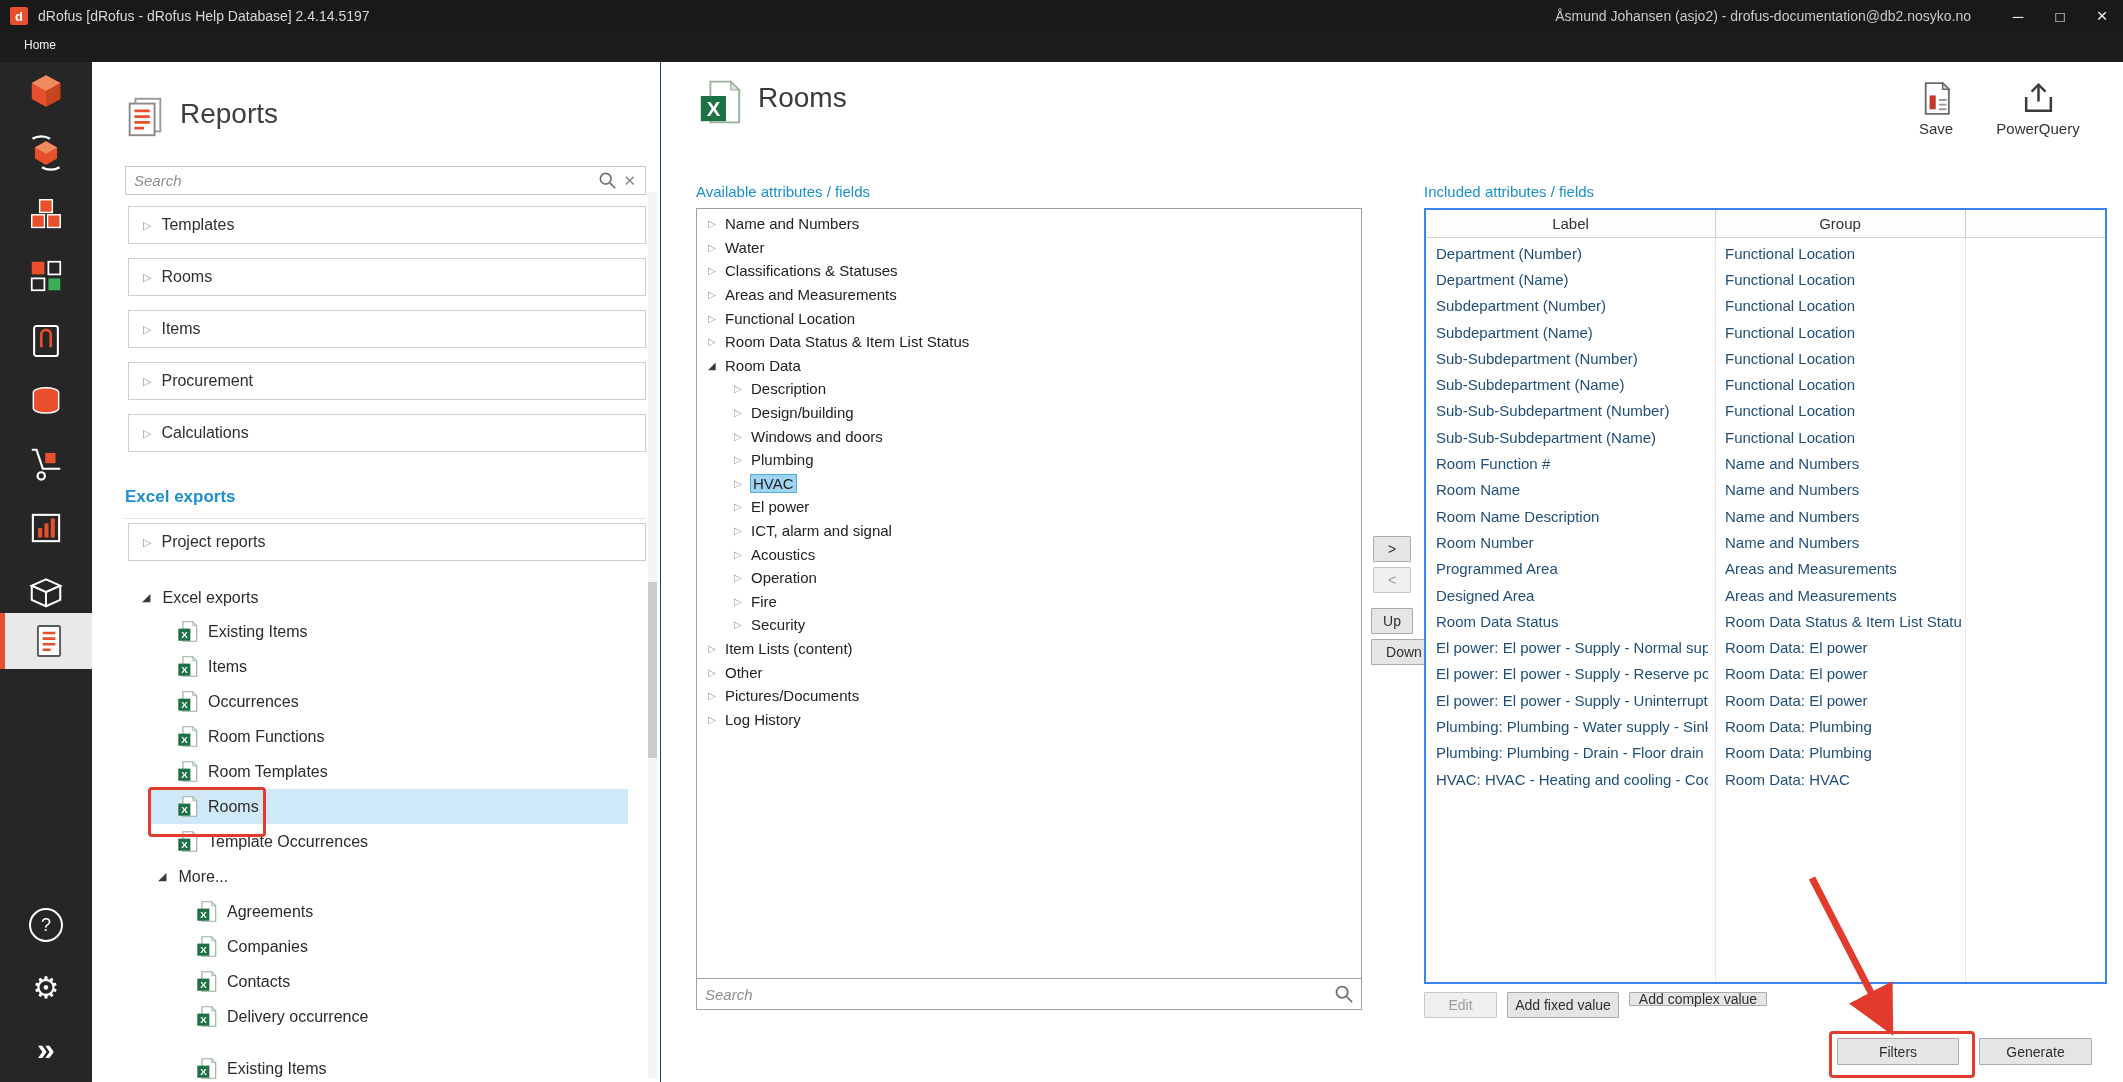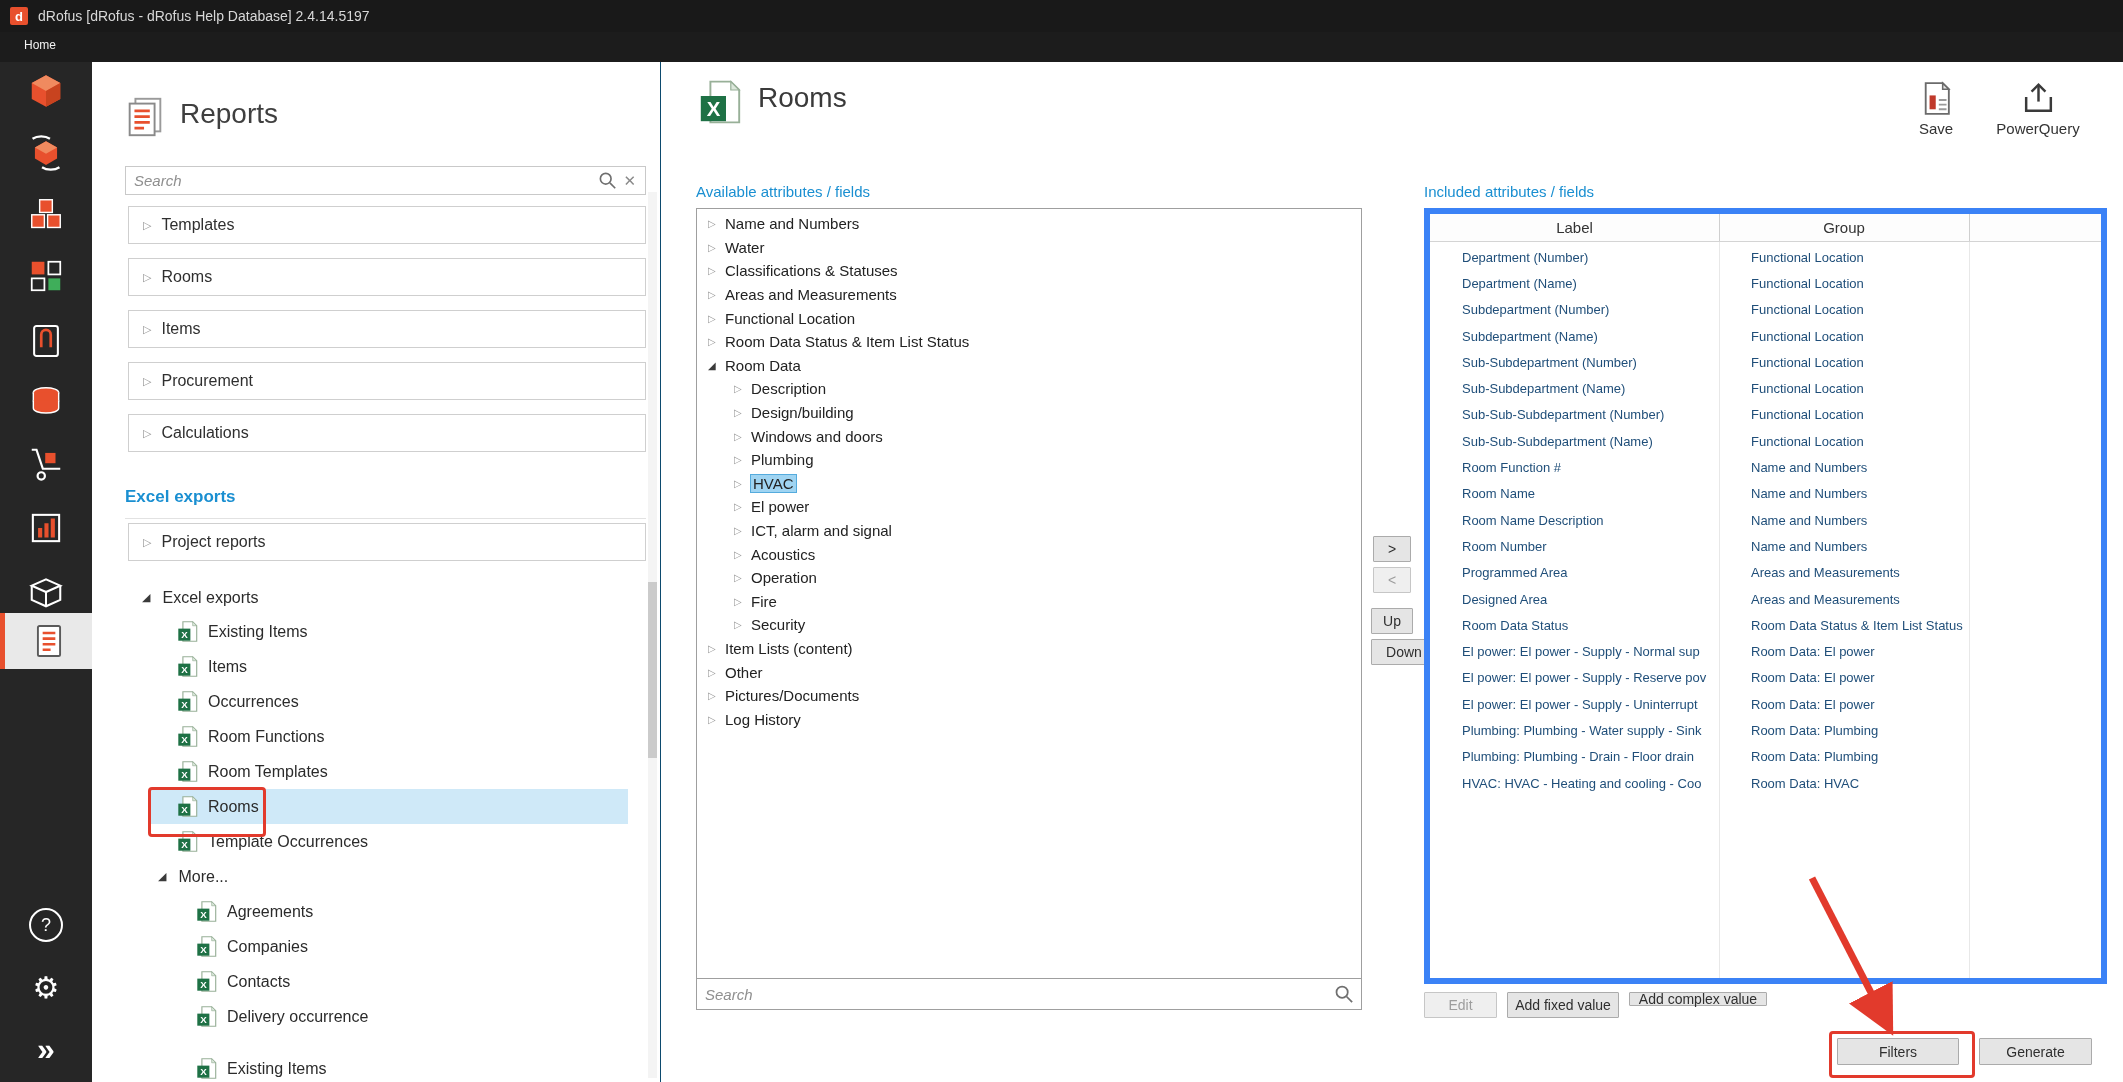--- a/index.html
+++ b/index.html
@@ -55,43 +55,49 @@
   .tool-group{position:absolute;top:18px;display:flex;flex-direction:column;align-items:center;gap:3px;font-size:15px;color:#333;}
   .blue-head{position:absolute;top:121px;font-size:15px;color:#1a8fd1;}
   .att-box{position:absolute;left:35px;top:146px;width:666px;height:802px;border:1px solid #9f9f9f;box-sizing:border-box;overflow:hidden;background:#fff;}
   .att-rows{position:absolute;left:0;top:3px;right:0;}
   .att-row{height:23.6px;display:flex;align-items:center;font-size:15px;color:#222;box-sizing:border-box;}
   .att-row .tri{width:17px;flex:none;}
   .lbl-hl{background:#9fd4f2;outline:1px solid #55abdd;padding:0 2px;}
   .att-search{position:absolute;left:0;right:0;bottom:0;height:30px;border-top:1px solid #9f9f9f;display:flex;align-items:center;background:#fff;}
   .sbtn{position:absolute;box-sizing:border-box;border:1px solid #ababab;background:#e5e5e5;font-size:14px;color:#2f2f2f;display:flex;align-items:center;justify-content:center;font-family:inherit;border-radius:1px;}
   .sbtn.dis{color:#9d9d9d;border-color:#c6c6c6;background:#efefef;}
-  .inc-table{position:absolute;left:763px;top:146px;width:683px;height:776px;border:6px solid #3b82f6;box-sizing:border-box;background:#fff;text-decoration:underline;}
+  .inc-table{position:absolute;left:763px;top:146px;width:683px;height:776px;border:2px solid #3b82f6;box-sizing:border-box;background:#fff;text-decoration:underline;}
   .tb-head{position:absolute;left:0;top:0;right:0;height:27px;border-bottom:1px solid #d4d4d4;background:#fdfdfd;z-index:2;}
   .tb-hcell{position:absolute;top:0;height:27px;display:flex;align-items:center;justify-content:center;font-size:15px;color:#333;}
   .vline{position:absolute;top:0;bottom:0;width:1px;background:#e8e8e8;}
   .vline.h{bottom:auto;height:27px;background:#cfcfcf;z-index:3;}
   .tb-body{position:absolute;left:0;top:30px;right:0;bottom:0;z-index:1;}
   .tb-row{height:26.3px;position:relative;}
-  .tb-c{position:absolute;top:0;height:26.3px;display:flex;align-items:center;font-size:13px;color:#1f4e79;white-space:nowrap;overflow:hidden;margin-left:22px;}
+  .tb-c{position:absolute;top:0;height:26.3px;display:flex;align-items:center;font-size:15px;color:#1f4e79;white-space:nowrap;overflow:hidden;}
   .c1{left:10px;width:272px;}
   .c2{left:299px;width:236px;}
   
   .ann-rect{position:absolute;border:3px solid #e23a2c;border-radius:4px;z-index:50;pointer-events:none;}
   .arrow-svg{position:absolute;z-index:50;pointer-events:none;}
 </style>
 </head>
 <body>
 
 <div class="app">
 
   <div class="titlebar">
     <div class="tb-left">
       <div class="app-logo">d</div>
       <span class="tb-title">dRofus [dRofus - dRofus Help Database] 2.4.14.5197</span>
+    </div>
+    <div class="tb-right">
+      <span class="tb-user">Åsmund Johansen (asjo2) - drofus-documentation@db2.nosyko.no</span>
+      <span class="win-btn">─</span>
+      <span class="win-btn">□</span>
+      <span class="win-btn" style="font-size:19px;">×</span>
     </div>
   </div>
 
   <div class="menubar">
     <span class="home-tab">Home</span>
   </div>
 
   <div class="body">
 
     <div class="rail">

